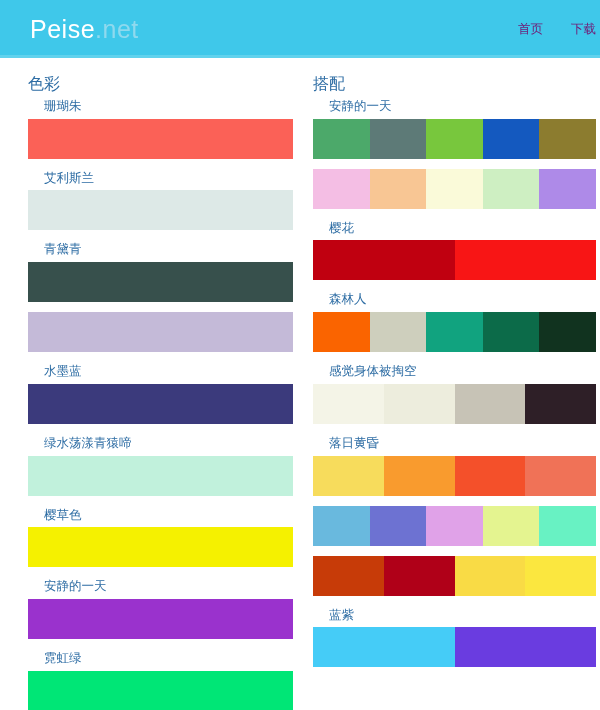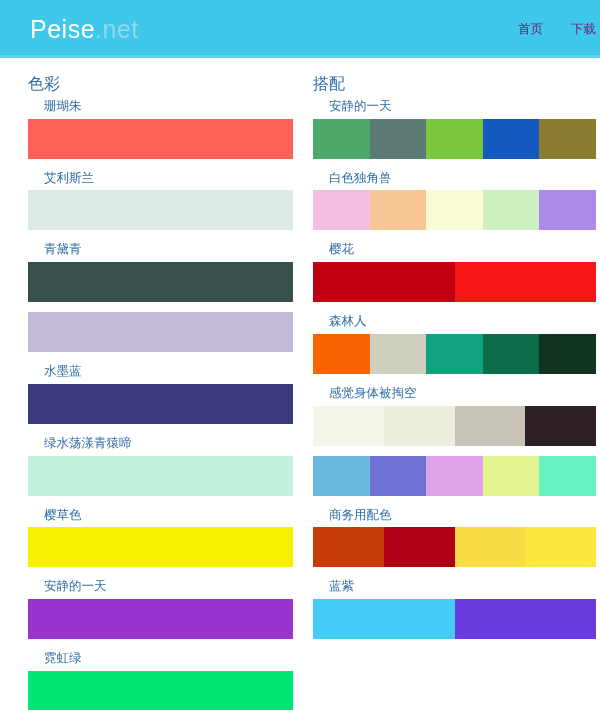--- a/index.html
+++ b/index.html
@@ -199,21 +199,20 @@
           <div class="swatch-label">安静的一天</div>
           <div class="swatch-bar">
             <div class="swatch-cell" style="background: rgb(76, 169, 106);"></div>
             <div class="swatch-cell" style="background: rgb(93, 122, 119);"></div>
             <div class="swatch-cell" style="background: rgb(120, 199, 61);"></div>
             <div class="swatch-cell" style="background: rgb(20, 89, 191);"></div>
             <div class="swatch-cell" style="background: rgb(140, 124, 47);"></div>
           </div>
         </div>
         <div class="swatch-block">
-          <div class="swatch-label">白色独角兽</div>
           <div class="swatch-bar">
             <div class="swatch-cell" style="background: rgb(244, 190, 228);"></div>
             <div class="swatch-cell" style="background: rgb(248, 198, 148);"></div>
             <div class="swatch-cell" style="background: rgb(250, 250, 217);"></div>
             <div class="swatch-cell" style="background: rgb(206, 239, 194);"></div>
             <div class="swatch-cell" style="background: rgb(174, 138, 232);"></div>
           </div>
         </div>
         <div class="swatch-block">
           <div class="swatch-label">樱花</div>
@@ -235,30 +234,38 @@
         <div class="swatch-block">
           <div class="swatch-label">感觉身体被掏空</div>
           <div class="swatch-bar">
             <div class="swatch-cell" style="background: rgb(244, 244, 231);"></div>
             <div class="swatch-cell" style="background: rgb(237, 237, 221);"></div>
             <div class="swatch-cell" style="background: rgb(199, 195, 182);"></div>
             <div class="swatch-cell" style="background: rgb(46, 31, 39);"></div>
           </div>
         </div>
         <div class="swatch-block">
+          <div class="swatch-label">落日黄昏</div>
+          <div class="swatch-bar">
+            <div class="swatch-cell" style="background: rgb(247, 220, 92);"></div>
+            <div class="swatch-cell" style="background: rgb(249, 155, 46);"></div>
+            <div class="swatch-cell" style="background: rgb(244, 80, 42);"></div>
+            <div class="swatch-cell" style="background: rgb(240, 114, 87);"></div>
+          </div>
+        </div>
+        <div class="swatch-block">
           <div class="swatch-bar">
             <div class="swatch-cell" style="background: rgb(105, 185, 222);"></div>
             <div class="swatch-cell" style="background: rgb(109, 114, 210);"></div>
             <div class="swatch-cell" style="background: rgb(224, 162, 232);"></div>
             <div class="swatch-cell" style="background: rgb(228, 244, 144);"></div>
             <div class="swatch-cell" style="background: rgb(104, 242, 195);"></div>
           </div>
         </div>
         <div class="swatch-block">
-          <div class="swatch-label">商务用配色</div>
           <div class="swatch-bar">
             <div class="swatch-cell" style="background: rgb(199, 59, 8);"></div>
             <div class="swatch-cell" style="background: rgb(176, 0, 24);"></div>
             <div class="swatch-cell" style="background: rgb(249, 219, 69);"></div>
             <div class="swatch-cell" style="background: rgb(251, 231, 63);"></div>
           </div>
         </div>
         <div class="swatch-block">
           <div class="swatch-label">蓝紫</div>
           <div class="swatch-bar">

